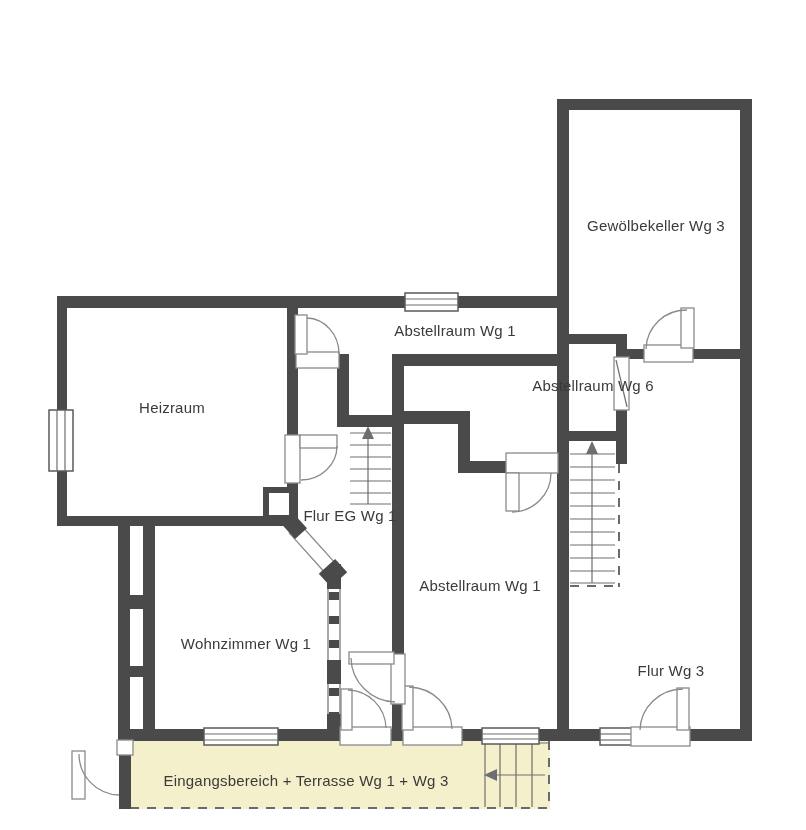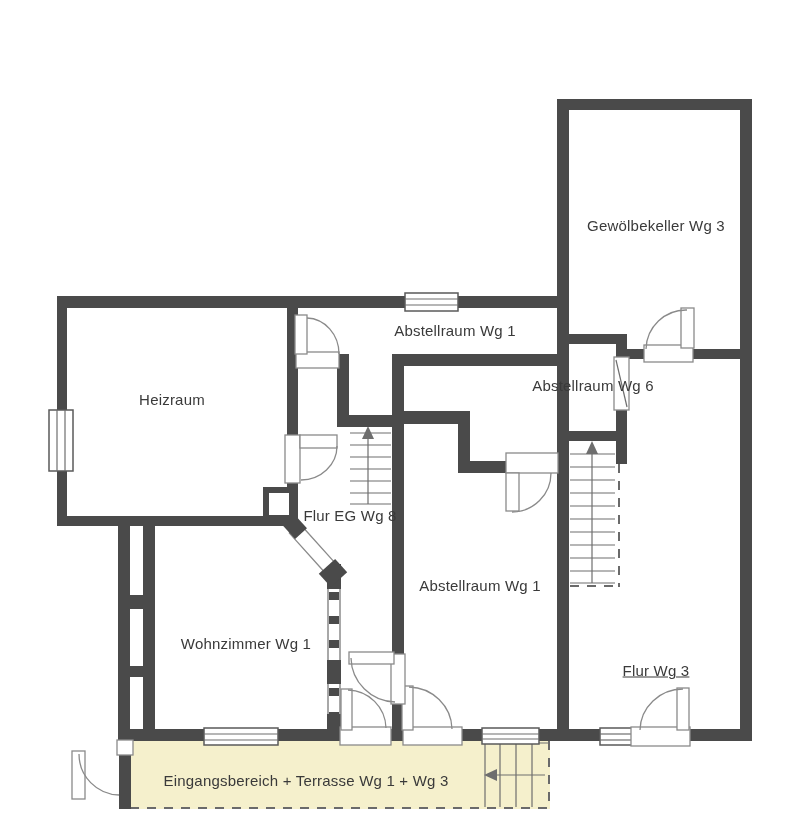--- a/index.html
+++ b/index.html
@@ -213,20 +213,20 @@
     <g>
       <rect class="thr" x="117" y="696" width="16" height="15"></rect>
       <rect class="leaf" x="72" y="707" width="13" height="48"></rect>
       <path class="arc" d="M 79,710 A 41,41 0 0 0 119,751"></path>
     </g>
   </g>
 </svg>
 
   <div class="room-label" style="left:656px;top:181px;">Gewölbekeller Wg 3</div>
   <div class="room-label" style="left:455px;top:286px;">Abstellraum Wg 1</div>
-  <div class="room-label" style="left:172px;top:355px;">Heizraum</div>
+  <div class="room-label" style="left:172px;top:363px;">Heizraum</div>
   <div class="room-label" style="left:593px;top:341px;">Abstellraum Wg 6</div>
-  <div class="room-label" style="left:350px;top:471px;">Flur EG Wg 8</div>
+  <div class="room-label" style="left:350px;top:471px;">Flur EG Wg 1</div>
   <div class="room-label" style="left:480px;top:541px;">Abstellraum Wg 1</div>
   <div class="room-label" style="left:246px;top:599px;">Wohnzimmer Wg 1</div>
-  <div class="room-label" style="left:656px;top:626px;text-decoration:underline;">Flur Wg 3</div>
+  <div class="room-label" style="left:671px;top:626px;">Flur Wg 3</div>
   <div class="room-label" style="left:306px;top:736px;">Eingangsbereich + Terrasse Wg 1 + Wg 3</div>
 </div>
 
 </body></html>

